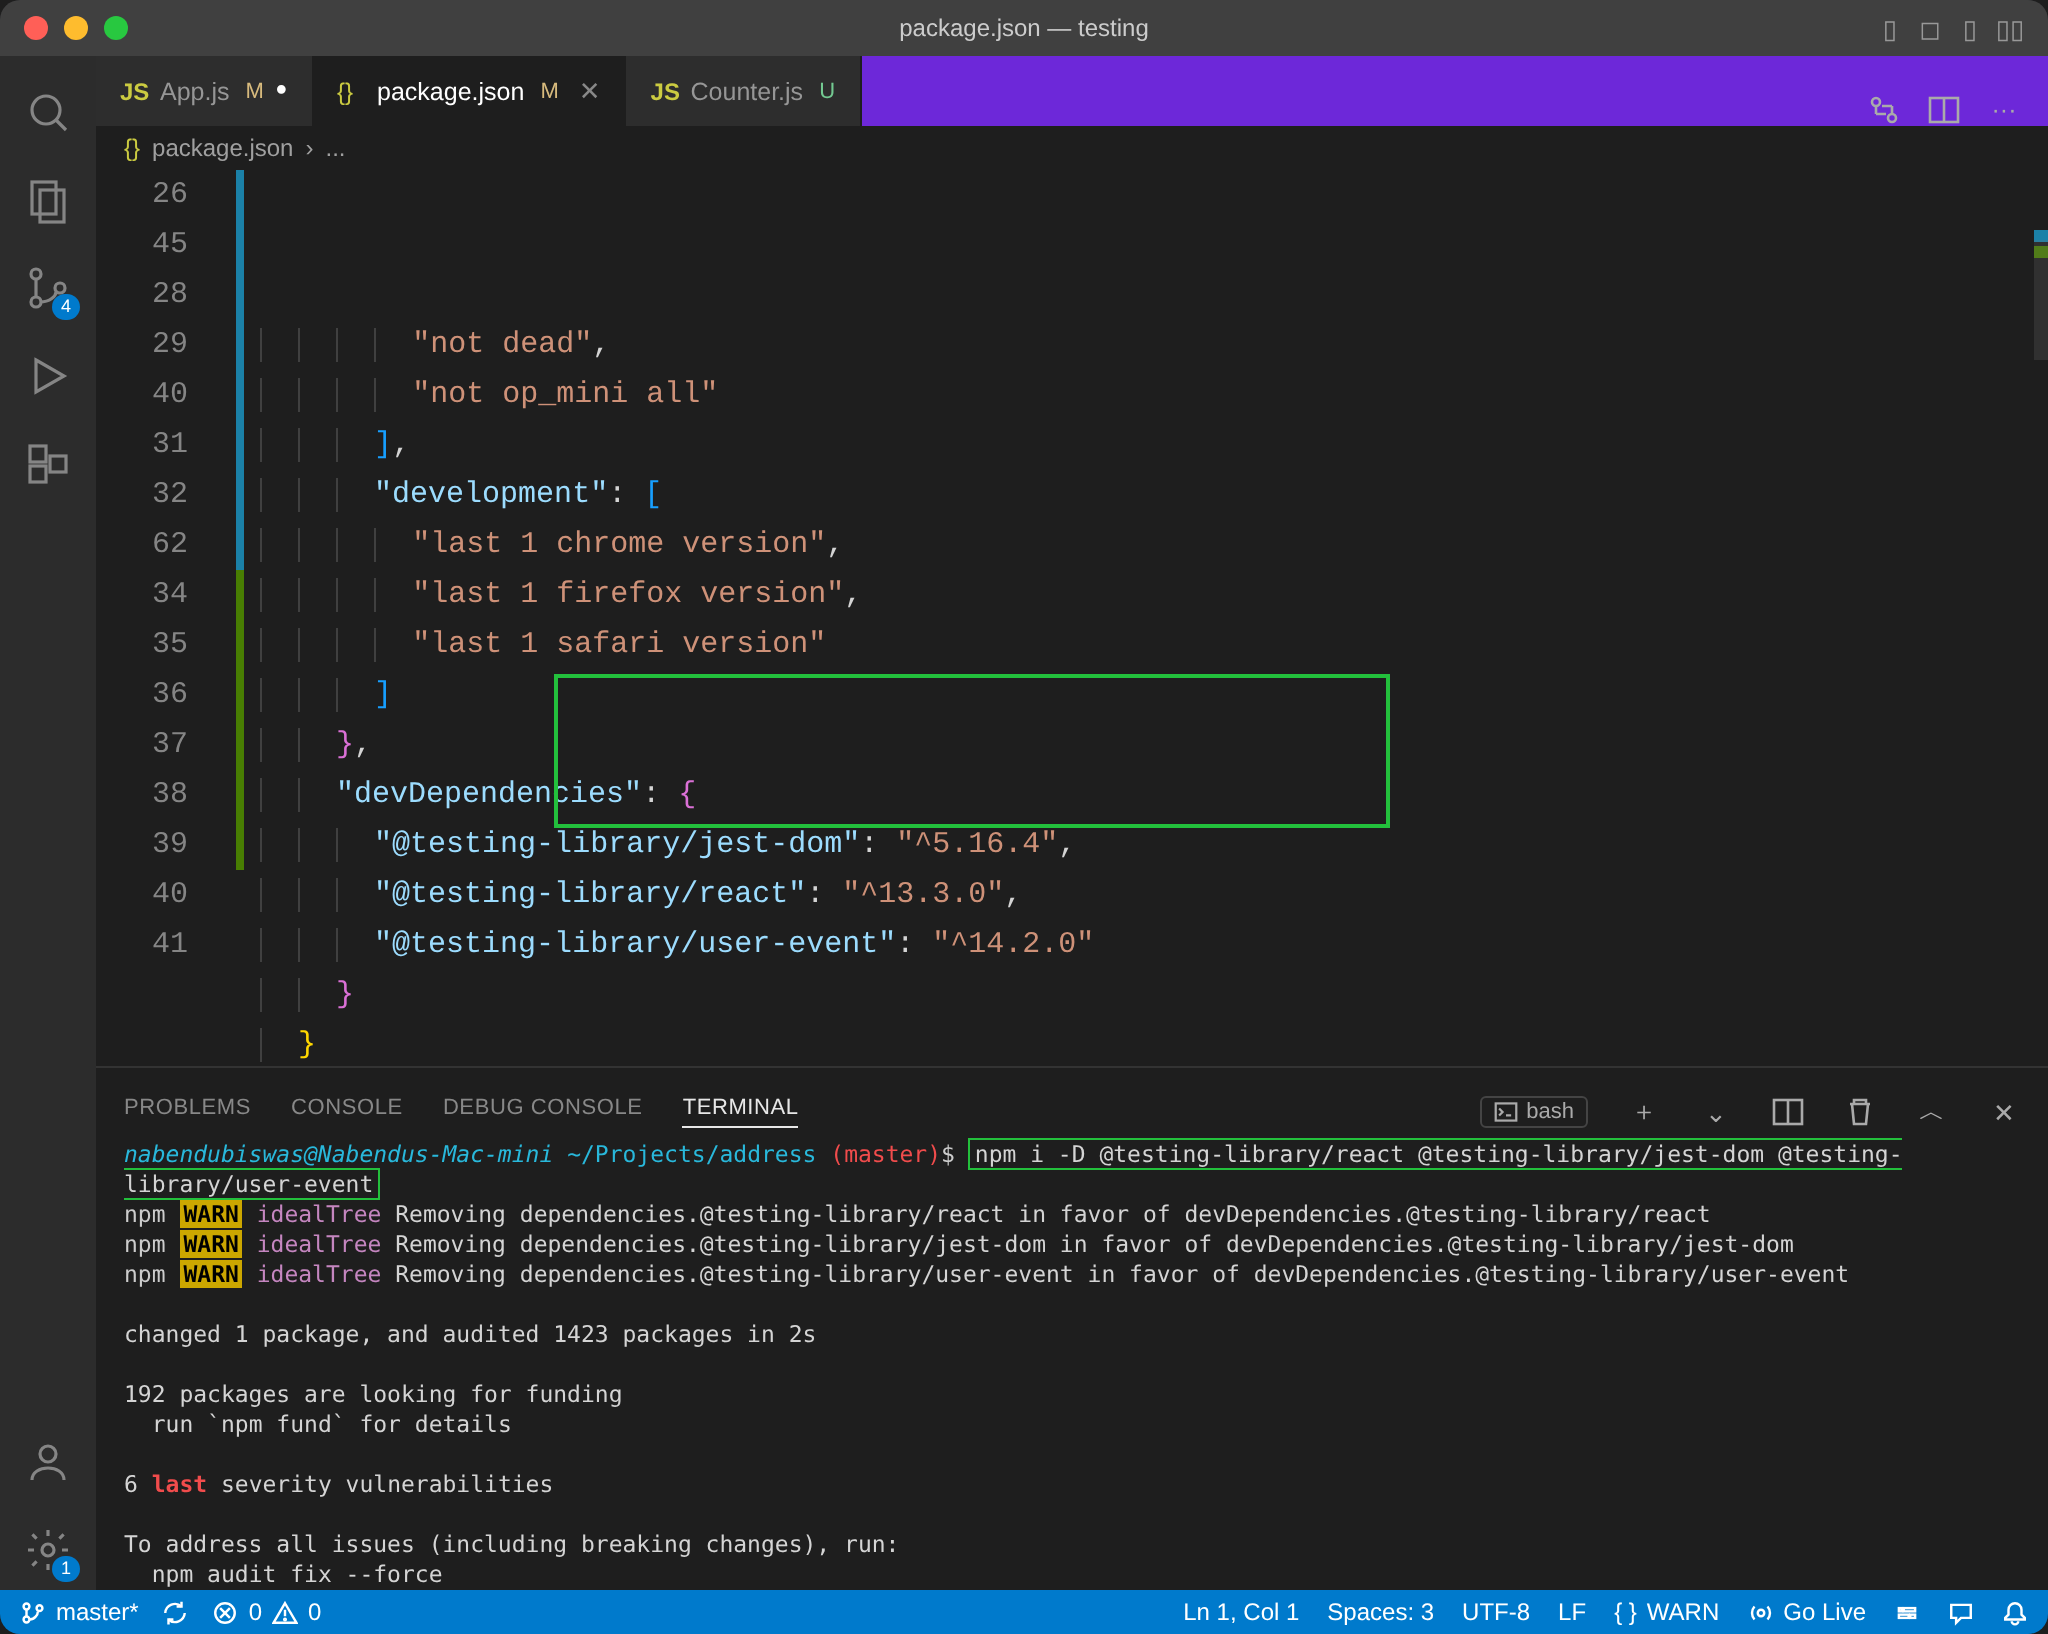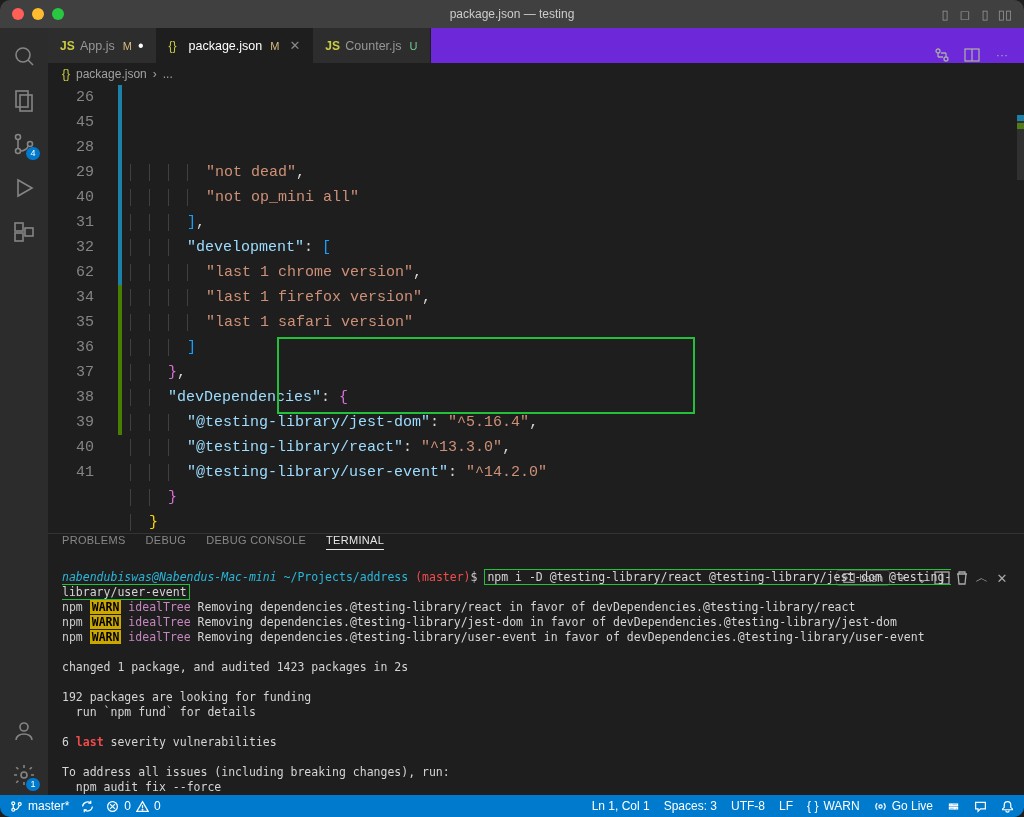--- a/index.html
+++ b/index.html
@@ -62,24 +62,24 @@
   .tok-bracket-pink { color: #da70d6; }
   .tok-bracket-blue { color: #179fff; }
   .highlight-box { position: absolute; border: 2px solid #23c03c; pointer-events: none; }
 
   .minimap { width: 7px; background: #1e1e1e; position: relative;}
   .minimap-slider { position:absolute; right:0; top:35px; width:7px; height:60px; background: rgba(121,121,121,0.2);}
   .mm-mark { position:absolute; right:0; width:7px; height:6px;}
 
   
   .panel { height: 262px; background: #1e1e1e; border-top: 1px solid #333; display: flex; flex-direction: column; font-size: 12px; }
-  .panel-tabs { height: 30px; display: flex; align-items: flex-start; padding: 0 14px; gap: 20px; color: #888; flex-direction: column; }
+  .panel-tabs { height: 30px; display: flex; align-items: flex-end; padding: 0 14px; gap: 20px; color: #888; }
   .panel-tabs .ptab { cursor: pointer; font-size: 11px; letter-spacing: 0.3px;}
   .panel-tabs .ptab.active { color: #e7e7e7; border-bottom: 1px solid #e7e7e7; padding-bottom: 3px;}
-  .panel-tabs .right { margin-left: auto; display: flex; align-items: center; gap: 4px; color: #aaa;}
+  .panel-tabs .right { margin-left: auto; display: flex; align-items: center; gap: 20px; color: #aaa;}
   .panel-tabs .right .pico { width:16px; height:16px; display:flex; align-items:center; justify-content:center; cursor:pointer; font-size:13px;}
   .panel-tabs .shell-btn { border:1px solid #444; border-radius:3px; padding:1px 6px; font-size:11px; display:flex; align-items:center; gap:4px; cursor:pointer;}
   .terminal-body { flex: 1; padding: 6px 14px 0 14px; font-family: Menlo, Consolas, monospace; font-size: 11.5px; line-height: 15px; color: #d4d4d4; white-space: pre-wrap; overflow: hidden; position: relative;}
   .term-user { color: #29b8db; font-style: italic; }
   .term-path { color: #29b8db; }
   .term-git { color: #f14c4c; }
   .term-prompt { color: #ccc; }
   .term-warn-box { background: #cca700; color: #000; font-weight: bold; padding: 0 2px; }
   .term-idealtree { color: #c586c0; }
   .term-npm { color: #ccc; }
@@ -255,21 +255,21 @@
           <div class="mm-mark" style="top:30px; background:#1b81a8;"></div>
           <div class="mm-mark" style="top:38px; background:#487e02;"></div>
           <div class="minimap-slider"></div>
         </div>
       </div>
 
       <div class="panel">
         <div class="panel-tabs">
           <div id="panel-tabs-inner" style="display:flex; gap:20px;">
               <div class="ptab">PROBLEMS</div>
-              <div class="ptab">DEBUG</div>
+              <div class="ptab">CONSOLE</div>
               <div class="ptab">DEBUG CONSOLE</div>
               <div class="ptab active">TERMINAL</div>
             </div>
           <div class="right">
             <span class="shell-btn">
               <svg viewBox="0 0 14 14" width="12" height="12" fill="none" stroke="currentColor" stroke-width="1.3">
                   <rect x="1" y="2" width="12" height="10"></rect>
                   <path d="M3 5l2 2-2 2M7 9h3"></path>
                 </svg>
               <span>bash</span>

